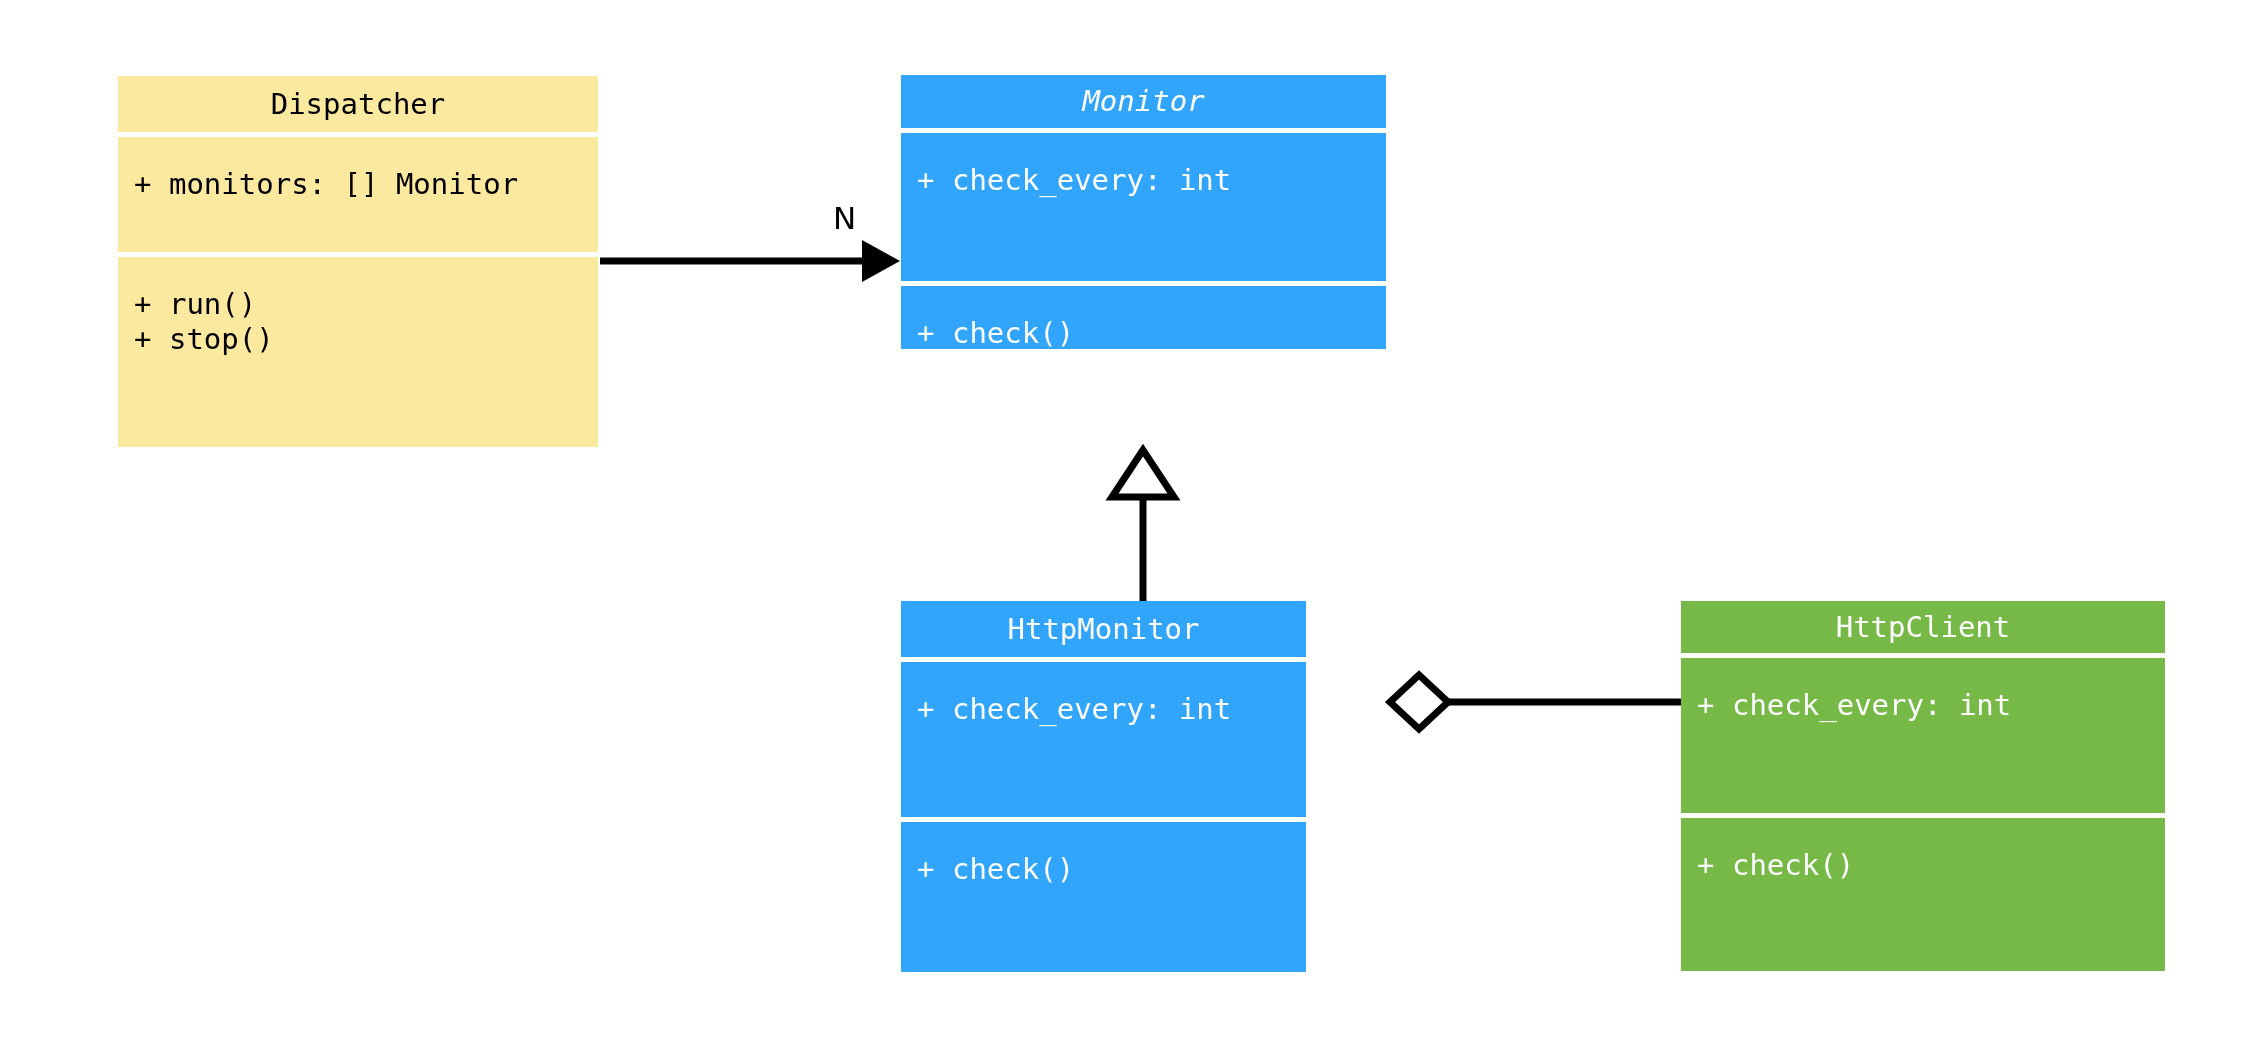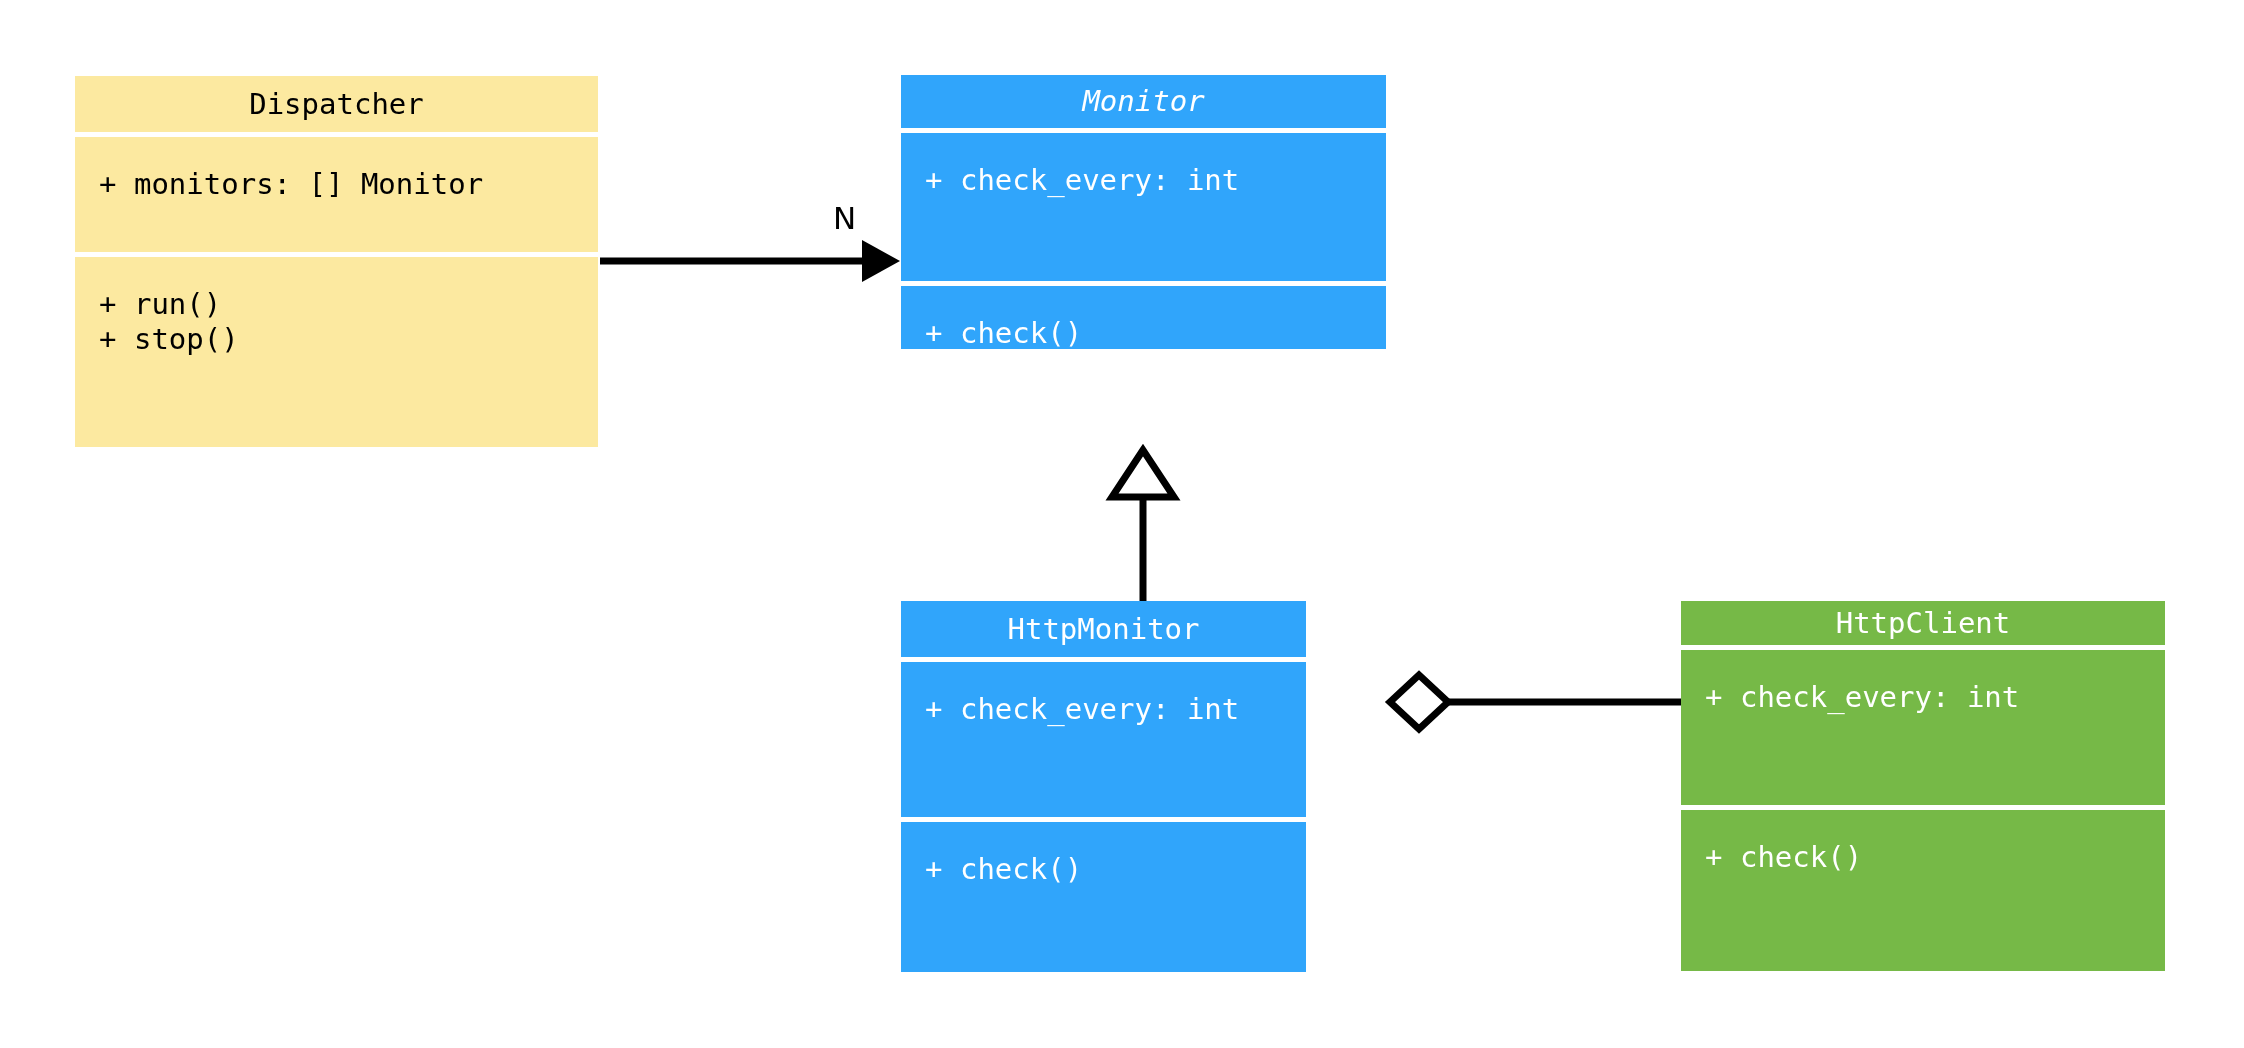--- a/index.html
+++ b/index.html
@@ -31,41 +31,41 @@
   }
   .uml-section.header {
     display: flex;
     align-items: center;
     justify-content: center;
   }
   .uml-section.body {
     display: flex;
     flex-direction: column;
     justify-content: flex-start;
-    padding-left: 24px;
+    padding-left: 16px;
     padding-top: 30px;
   }
   .class-title {
     font-family: "DejaVu Sans Mono", "Liberation Mono", monospace;
     font-size: 29px;
     letter-spacing: 0px;
     white-space: nowrap;
   }
   .class-title.abstract {
     font-style: italic;
   }
   .member-line {
     font-family: "DejaVu Sans Mono", "Liberation Mono", monospace;
     font-size: 29px;
     line-height: 35px;
     white-space: pre;
   }
 
   
-  .theme-yellow .uml-section { background: #fce9a0; }
+  .theme-yellow .uml-section { background: #fce9a0; margin-left: 43px; }
   .theme-yellow .class-title,
   .theme-yellow .member-line { color: #000000; }
 
   
   .theme-blue .uml-section { background: #30a5fb; }
   .theme-blue .class-title,
   .theme-blue .member-line { color: #ffffff; }
 
   
   .theme-green .uml-section { background: #76b947; }
@@ -144,21 +144,21 @@
     </div>
     <div class="uml-section body" style="height:155px;">
       <div class="member-line">+ check_every: int</div>
     </div>
     <div class="uml-section body" style="flex:1 1 auto;">
       <div class="member-line">+ check()</div>
     </div>
   </div>
 
   <div class="uml-class theme-green" style="left:1681px; top:601px; width:484px; height:370px;">
-    <div class="uml-section header" style="height:44px;">
+    <div class="uml-section header" style="height:52px;">
       <span class="class-title">HttpClient</span>
     </div>
     <div class="uml-section body" style="height:155px;">
       <div class="member-line">+ check_every: int</div>
     </div>
     <div class="uml-section body" style="flex:1 1 auto;">
       <div class="member-line">+ check()</div>
     </div>
   </div>
 

